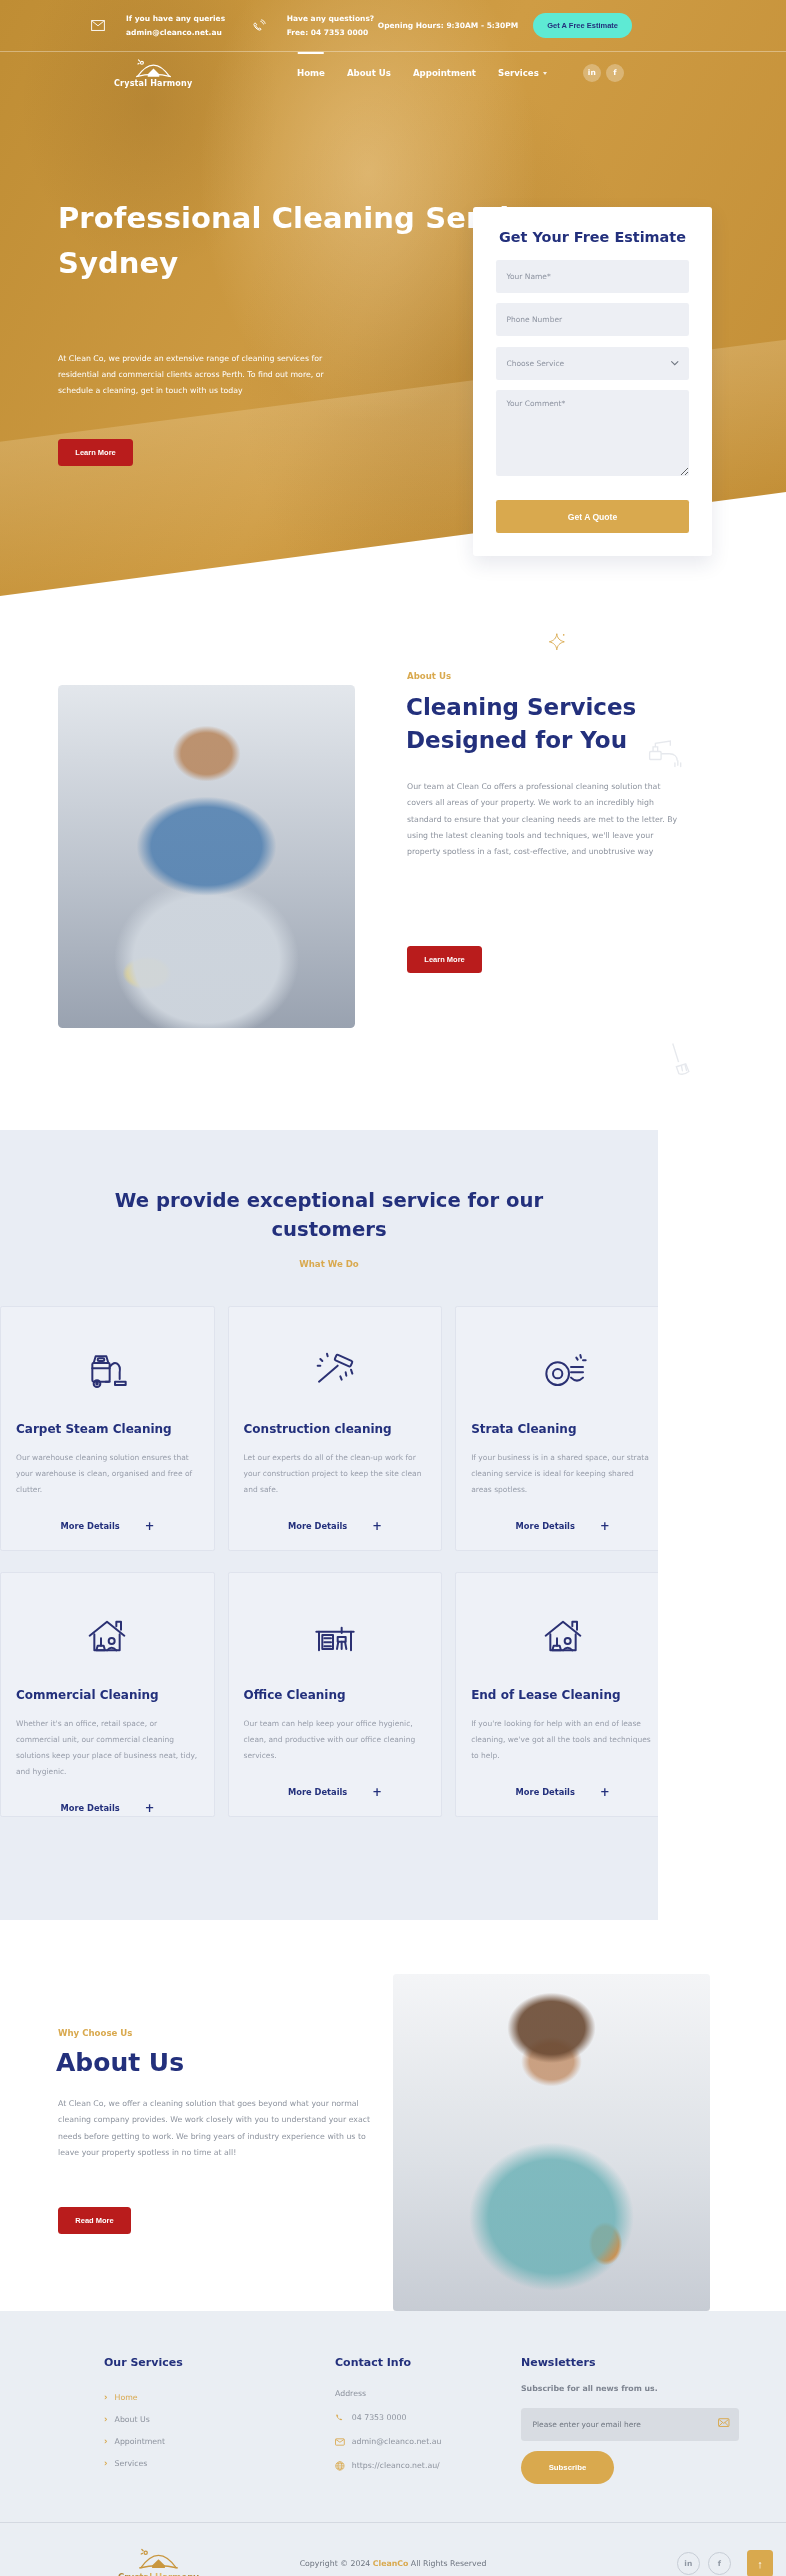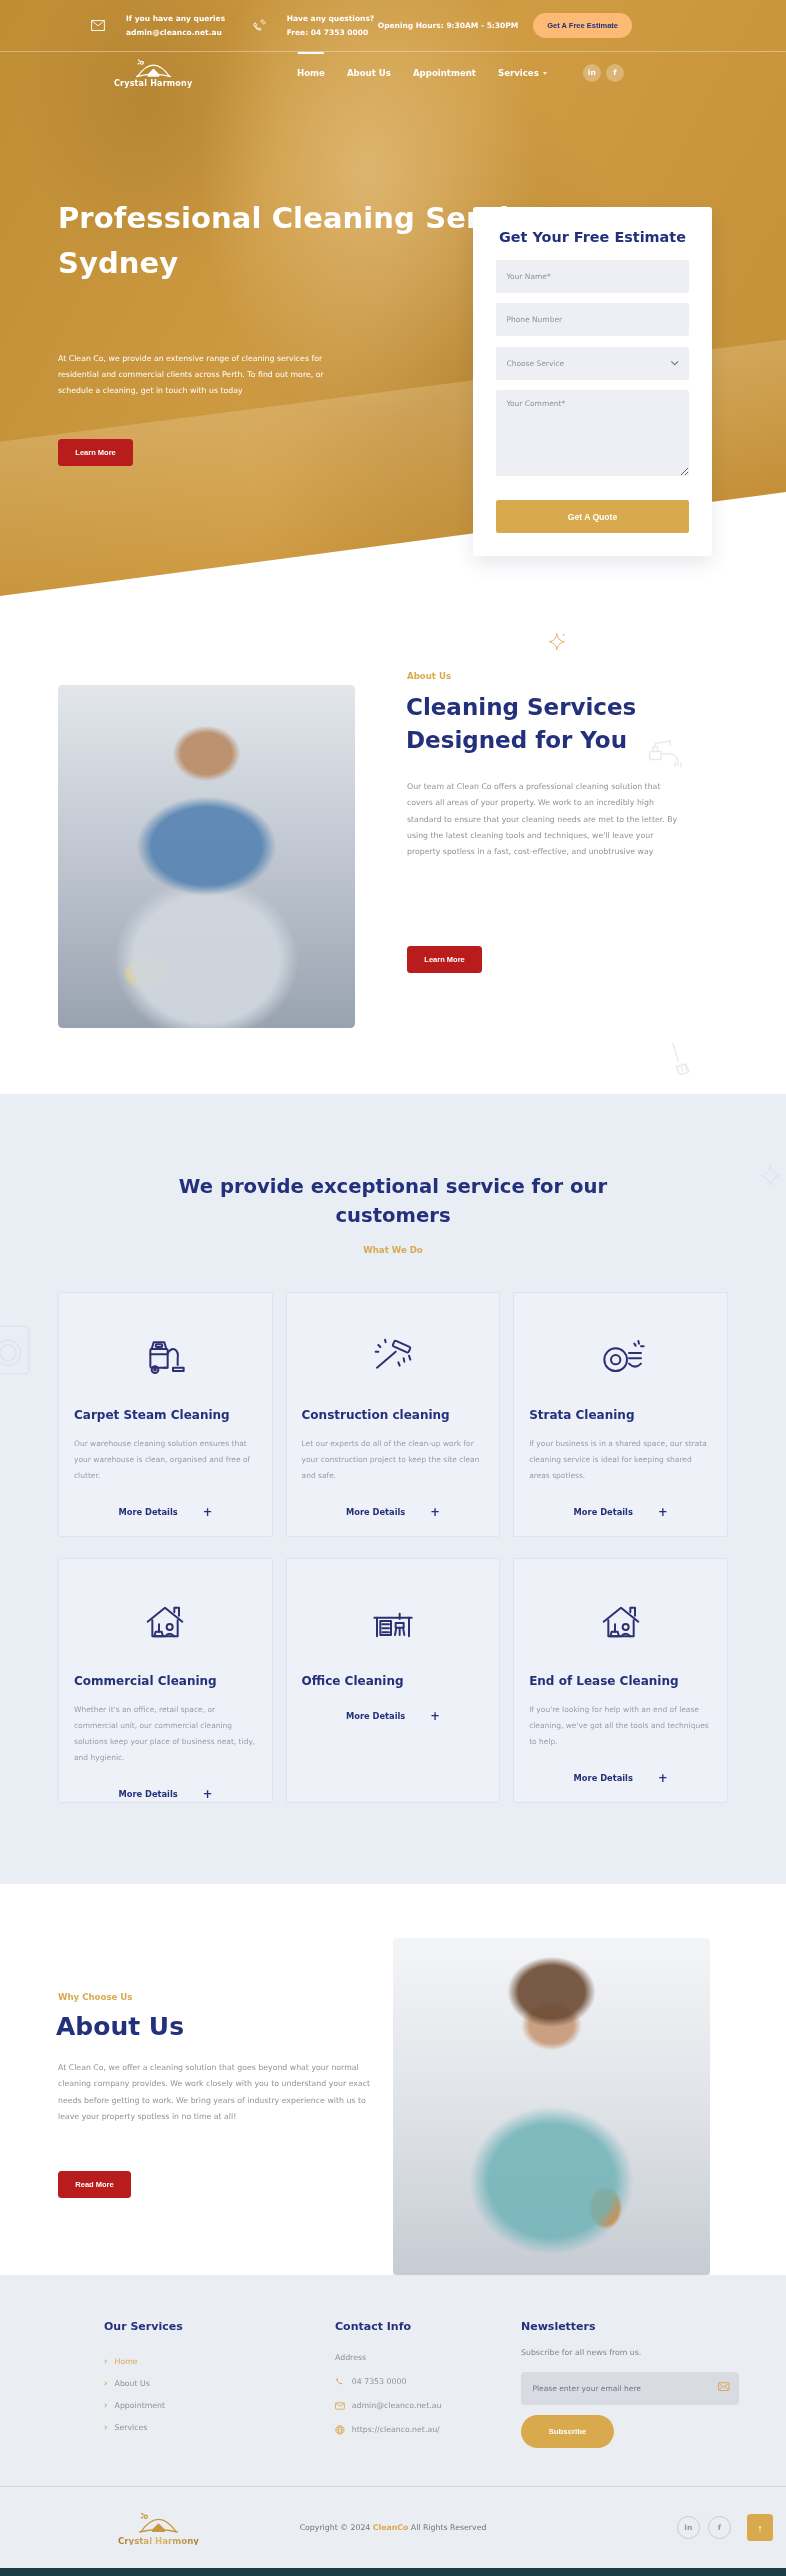--- a/index.html
+++ b/index.html
@@ -17,21 +17,21 @@
   .hero-band { position:absolute; left:-69px; bottom:-5.8px; width:979px; height:150px;
     background:linear-gradient(180deg, rgba(255,236,200,.22), rgba(255,236,200,0));
     transform:rotate(-7.4deg); transform-origin:left bottom; }
   .topbar { position:relative; z-index:3; display:flex; align-items:center; height:52px;
     color:#fff; border-bottom:0.6px solid rgba(255,255,255,.35); }
   .tb-group { display:flex; align-items:center; gap:21px; }
   .tb-email { margin-left:91px; }
   .tb-phone { margin-left:26.5px; }
   .tb-lines { font-size:7.5px; line-height:1.75; font-weight:600; }
   .tb-hours { margin-left:auto; font-size:7.5px; font-weight:600; }
-  .tb-cta { margin-left:15px; margin-right:154px; background:#fdba74; color:#23307c;
+  .tb-cta { margin-left:15px; margin-right:154px; background:#5eead4; color:#23307c;
     font-size:7.5px; font-weight:700; padding:8px 14px; border:none; border-radius:575px; cursor:pointer; }
   .tb-icon svg { display:block; }
 
   .nav { position:relative; z-index:3; display:flex; align-items:center; height:41px; color:#fff; }
   .logo { margin-left:114px; display:flex; flex-direction:column; align-items:center; line-height:1; }
   .logo svg { display:block; }
   .logo-text { font-size:8px; font-weight:600; letter-spacing:0.2px; margin-top:1.7px; }
   .menu { margin-left:auto; display:flex; align-items:center; gap:22px; }
   .menu-item { position:relative; font-size:8.6px; font-weight:600; cursor:pointer; padding:15px 0; }
   .menu-item.active::before { content:""; position:absolute; top:-0.6px; left:50%; transform:translateX(-50%);
@@ -76,21 +76,21 @@
   .tag { color:#d9a94e; font-size:8.6px; font-weight:700; }
   .intro-tag { position:absolute; left:407px; top:75px; }
   .intro-title { position:absolute; left:406px; top:95px; width:299px; color:#23307c;
     font-size:23px; line-height:1.42; font-weight:800; }
   .intro-desc { position:absolute; left:407px; top:183px; width:271px; color:#8d939e;
     font-size:7.8px; line-height:2.1; }
   .intro-cta { position:absolute; left:407px; top:350px; }
   .deco { position:absolute; opacity:.85; }
 
   
-  .services { position:relative; width:786px; height:790px; background:#e9edf4; overflow:hidden; padding-top:78px; }
+  .services { position:relative; width:658px; height:790px; background:#e9edf4; overflow:hidden; padding-top:56px;margin-top:36px; }
   .svc-title { text-align:center; color:#23307c; font-size:19.6px; line-height:1.5; font-weight:800; }
   .svc-tag { text-align:center; margin-top:14px; margin-bottom:0; }
   .svc-grid { position:relative; width:670px; margin:37px auto 0; display:grid;
     grid-template-columns:repeat(3,1fr); gap:21px 12.7px; }
   .card { background:#eef1f7; border:0.6px solid #dfe3ed; border-radius:2.3px; height:245px;
     padding:37px 15px 0; text-align:left; }
   .card-icon { height:55px; display:flex; align-items:center; justify-content:center; }
   .card-title { margin-top:23px; color:#23307c; font-size:12px; font-weight:800; }
   .card-desc { margin-top:14px; color:#979daa; font-size:7.5px; line-height:2.15; }
   .card-link { margin-top:21px; display:flex; align-items:center; justify-content:center; gap:25px; cursor:pointer; }
@@ -117,21 +117,21 @@
   .fcol1 { margin-left:104px; width:178px; }
   .fcol2 { margin-left:53px; width:132px; }
   .fcol3 { margin-left:54px; width:218px; }
   .flinks { margin-top:17.3px; }
   .flink { display:flex; align-items:center; gap:7px; height:22px; font-size:7.8px; color:#8d939e; cursor:pointer; }
   .flink .chev { color:#d9a94e; font-size:8.6px; font-weight:700; }
   .flink.active { color:#d9a94e; }
   .frow { display:flex; align-items:center; gap:7px; height:24px; font-size:7.8px; color:#8d939e; }
   .frow:first-of-type { margin-top:12.7px; }
   .fct-rows { margin-top:12.7px; }
-  .news-sub { margin-top:15px; color:#7d8490; font-size:7.8px; }
+  .news-sub { margin-top:15px; color:#7d8490; font-size:7.8px;font-weight:bold; }
   .news-input-wrap { position:relative; margin-top:15px; }
   .news-input { width:218px; height:33px; background:#d8dce2; border:none; border-radius:3.5px;
     padding:0 26.5px 0 11.5px; font-size:7.5px; color:#555b66; font-family:inherit; }
   .news-input::placeholder { color:#6f7680; }
   .news-send { position:absolute; right:9.2px; top:10.4px; cursor:pointer; }
   .news-btn { margin-top:10.4px; background:#d9a94e; color:#fff; border:none; border-radius:575px;
     padding:0; width:93px; height:33px; font-size:7.8px; font-weight:700; cursor:pointer; }
 
   .footer-bottom { position:relative; width:786px; height:82px; background:#eaeef3;
     border-top:0.6px solid #d4d9e1; display:flex; align-items:center; }
@@ -356,20 +356,21 @@
             <path d="M8 28h56"></path>
             <path d="M12 28v28M60 28v28"></path>
             <rect x="17" y="33" width="16" height="21"></rect>
             <path d="M20 38h10M20 44h10M20 50h10"></path>
             <path d="M46 30v-8"></path>
             <rect x="40" y="36" width="12" height="7"></rect>
             <path d="M41 43l-2 11M46 43v11M51 43l2 11"></path>
           </svg>
       </div>
       <div class="card-title">Office Cleaning</div>
+      <div class="card-desc">Our team can help keep your office hygienic, clean, and productive with our office cleaning services.</div>
       <div class="card-link">
         <span class="lbl">More Details</span>
           <span class="plus">+</span>
       </div>
     </div>
 
     <div class="card">
       <div class="card-icon">
         <svg width="48" height="48" viewBox="0 0 72 72" fill="none" stroke="#2b3173" stroke-width="3" stroke-linejoin="round" stroke-linecap="round">
             <path d="M10 34L36 13l26 21"></path>

